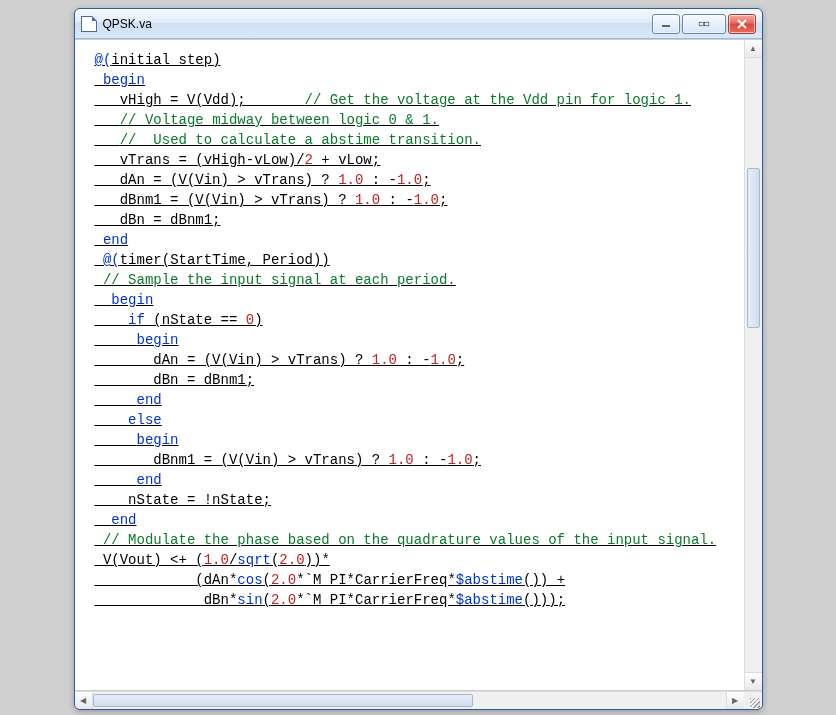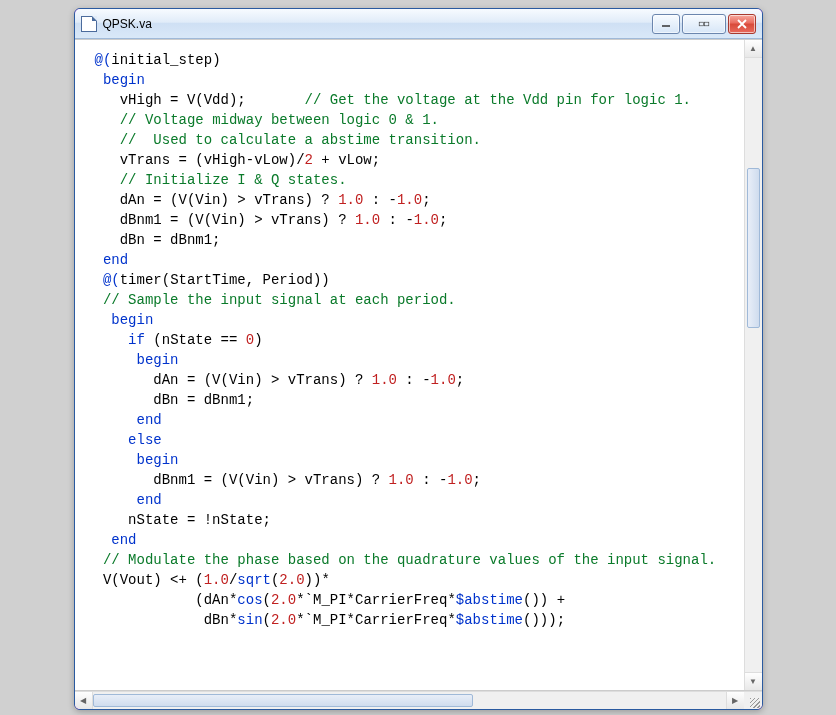--- a/index.html
+++ b/index.html
@@ -82,21 +82,21 @@
       width: calc(100% - 18px);
       height: 650px;
       overflow: hidden;
       padding: 10px 8px 10px 20px;
       font-family: "Courier New", monospace;
       font-size: 14px;
       line-height: 20px;
       color: #000;
       position: relative;
     }
-    .code-line { white-space: pre; }
+    .code-line { white-space: pre; text-decoration: underline; }
     .tok-kw { color: #0033cc; }
     .tok-num { color: #c02020; }
     .tok-comment { color: #0a7a2a; }
     .vscroll {
       position: absolute;
       top: 0; right: 0;
       width: 18px; height: 100%;
       background: #f0f0f0;
       border-left: 1px solid #ddd;
       display: flex; flex-direction: column;
@@ -183,21 +183,20 @@
   </div>
 
   <div class="content-wrap">
     <div class="code-area" id="code-area">
         <div class="code-line"><span class="tok-kw">@(</span><span>initial_step</span><span>)</span></div>
         <div class="code-line"><span> </span><span class="tok-kw">begin</span></div>
         <div class="code-line"><span>   vHigh = V(Vdd);       </span><span class="tok-comment">// Get the voltage at the Vdd pin for logic 1.</span></div>
         <div class="code-line"><span>   </span><span class="tok-comment">// Voltage midway between logic 0 &amp; 1.</span></div>
         <div class="code-line"><span>   </span><span class="tok-comment">//  Used to calculate a abstime transition.</span></div>
         <div class="code-line"><span>   vTrans = (vHigh-vLow)/</span><span class="tok-num">2</span><span> + vLow;</span></div>
-        <div class="code-line"><span>   </span><span class="tok-comment">// Initialize I &amp; Q states.</span></div>
         <div class="code-line"><span>   dAn = (V(Vin) &gt; vTrans) ? </span><span class="tok-num">1.0</span><span> : -</span><span class="tok-num">1.0</span><span>;</span></div>
         <div class="code-line"><span>   dBnm1 = (V(Vin) &gt; vTrans) ? </span><span class="tok-num">1.0</span><span> : -</span><span class="tok-num">1.0</span><span>;</span></div>
         <div class="code-line"><span>   dBn = dBnm1;</span></div>
         <div class="code-line"><span> </span><span class="tok-kw">end</span></div>
         <div class="code-line"><span></span></div>
         <div class="code-line"><span> </span><span class="tok-kw">@(</span><span>timer</span><span>(StartTime, Period))</span></div>
         <div class="code-line"><span> </span><span class="tok-comment">// Sample the input signal at each period.</span></div>
         <div class="code-line"><span>  </span><span class="tok-kw">begin</span></div>
         <div class="code-line"><span>    </span><span class="tok-kw">if</span><span> (nState == </span><span class="tok-num">0</span><span>)</span></div>
         <div class="code-line"><span>     </span><span class="tok-kw">begin</span></div>

